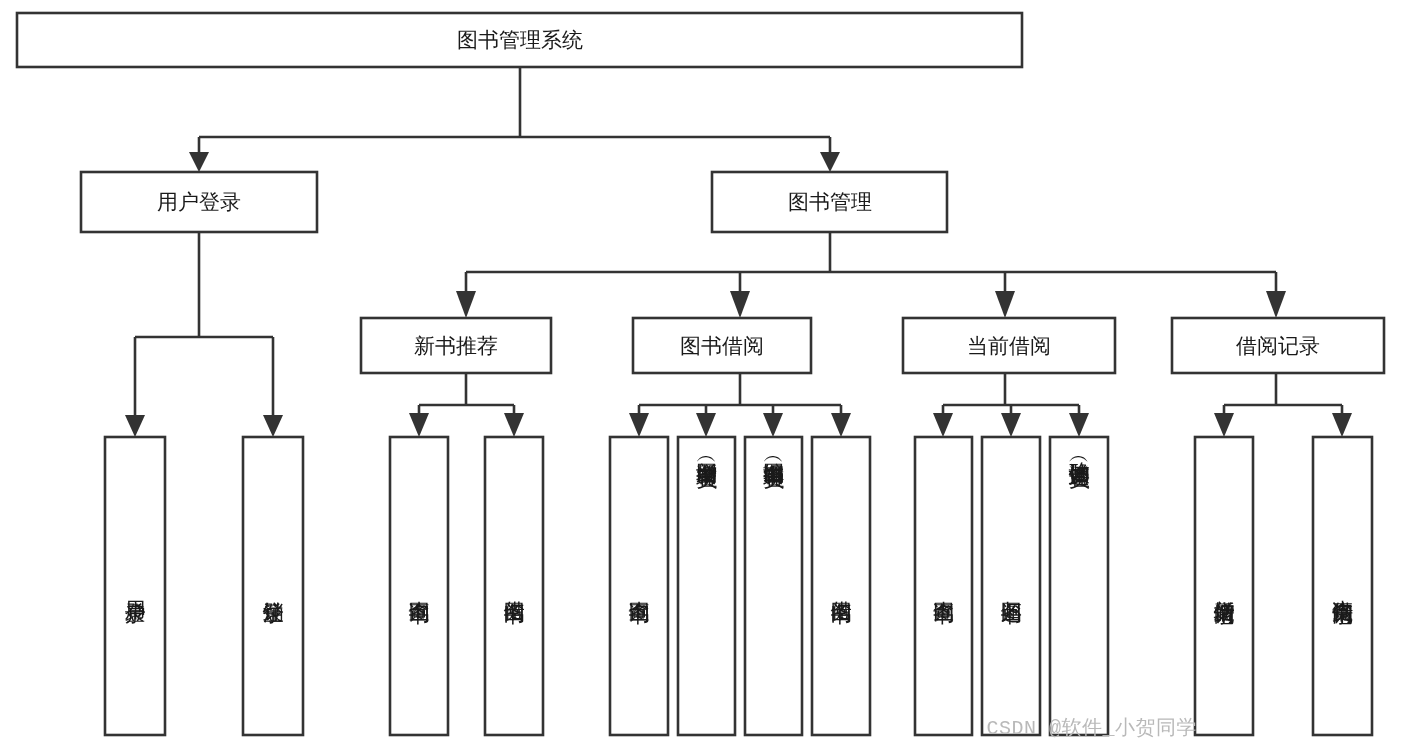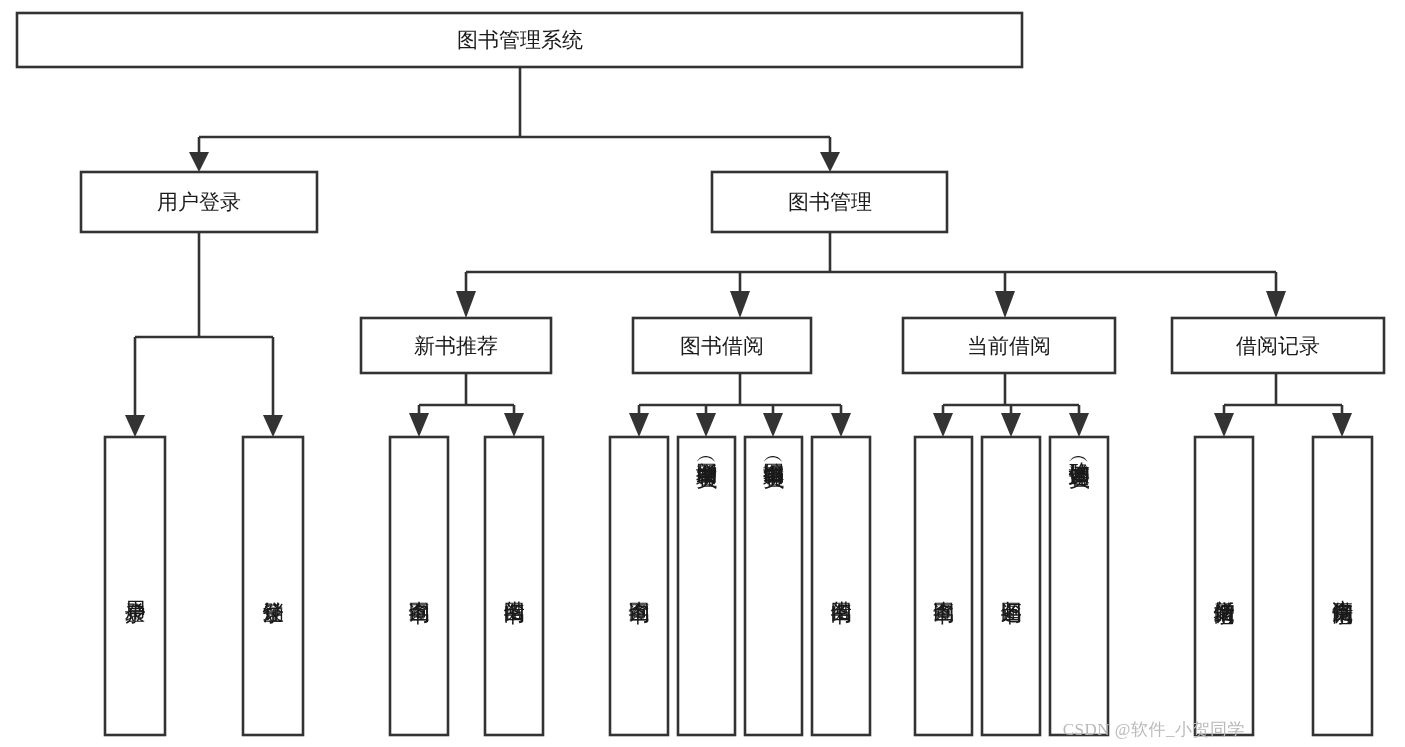--- a/index.html
+++ b/index.html
@@ -11,21 +11,20 @@
     width: 1405px;
     height: 747px;
     font-family: "DejaVu Sans", "Liberation Sans", sans-serif;
     overflow: hidden;
   }
   #diagram-root {
     position: relative;
     width: 1207px;
     height: 747px;
     background: #ffffff;
-    padding-left: 40px;
   }
   svg#tree-svg {
     position: absolute;
     left: 0;
     top: 0;
     width: 1405px;
     height: 747px;
   }
   .node-box {
     fill: #ffffff;
@@ -59,24 +58,24 @@
     font-family: "DejaVu Sans", "Liberation Sans", sans-serif;
     font-size: 21px;
     line-height: 1.06;
     color: #1a1a1a;
     letter-spacing: 1px;
     white-space: nowrap;
     pointer-events: none;
   }
   .watermark {
     position: absolute;
-    right: 2px;
+    right: 10px;
     bottom: 6px;
-    font-family: Liberation Serif, serif;
-    font-size: 17px;
+    font-family: Liberation Mono, monospace;
+    font-size: 20px;
     color: #b9b9b9;
     white-space: nowrap;
     letter-spacing: 0.5px;
   }
 </style>
 </head>
 <body>
 
 <div id="diagram-root">
 

